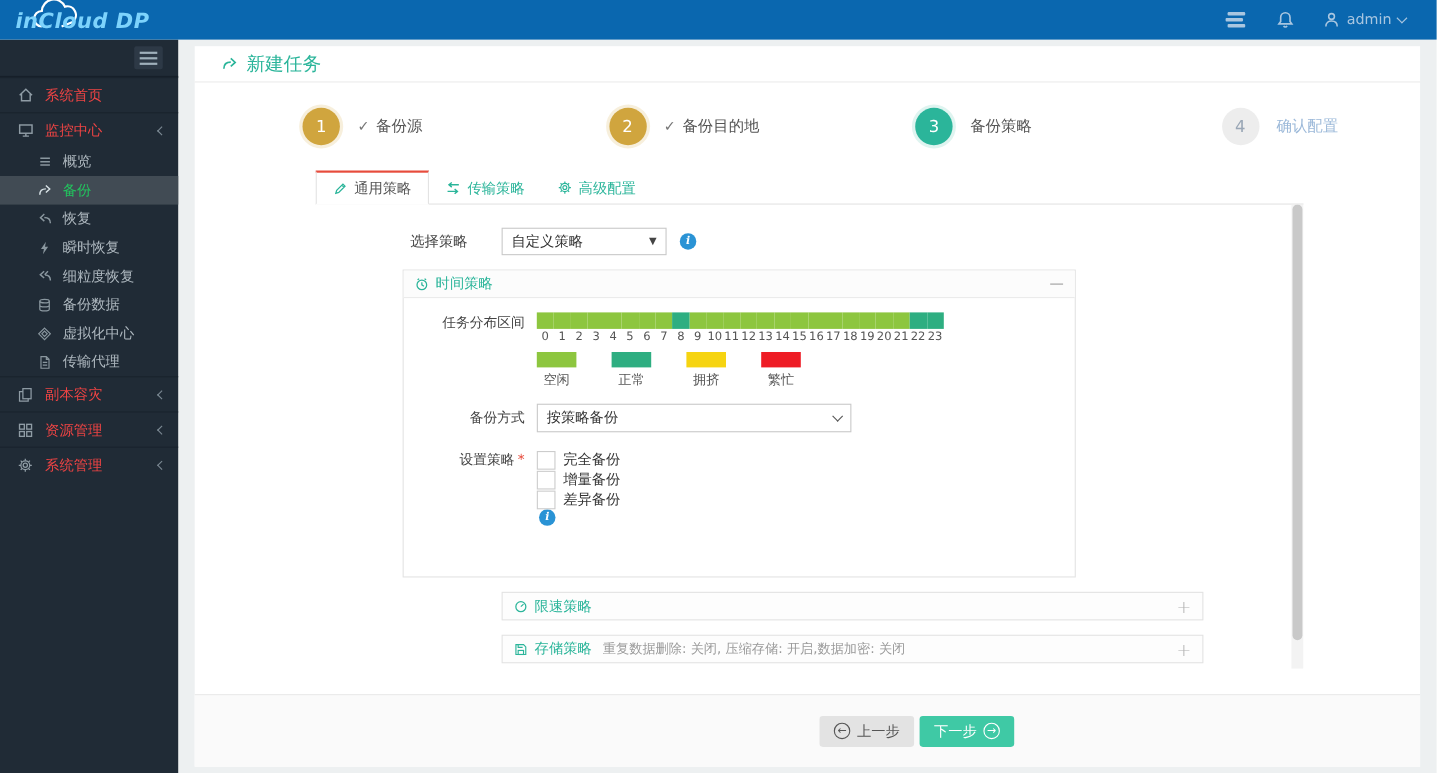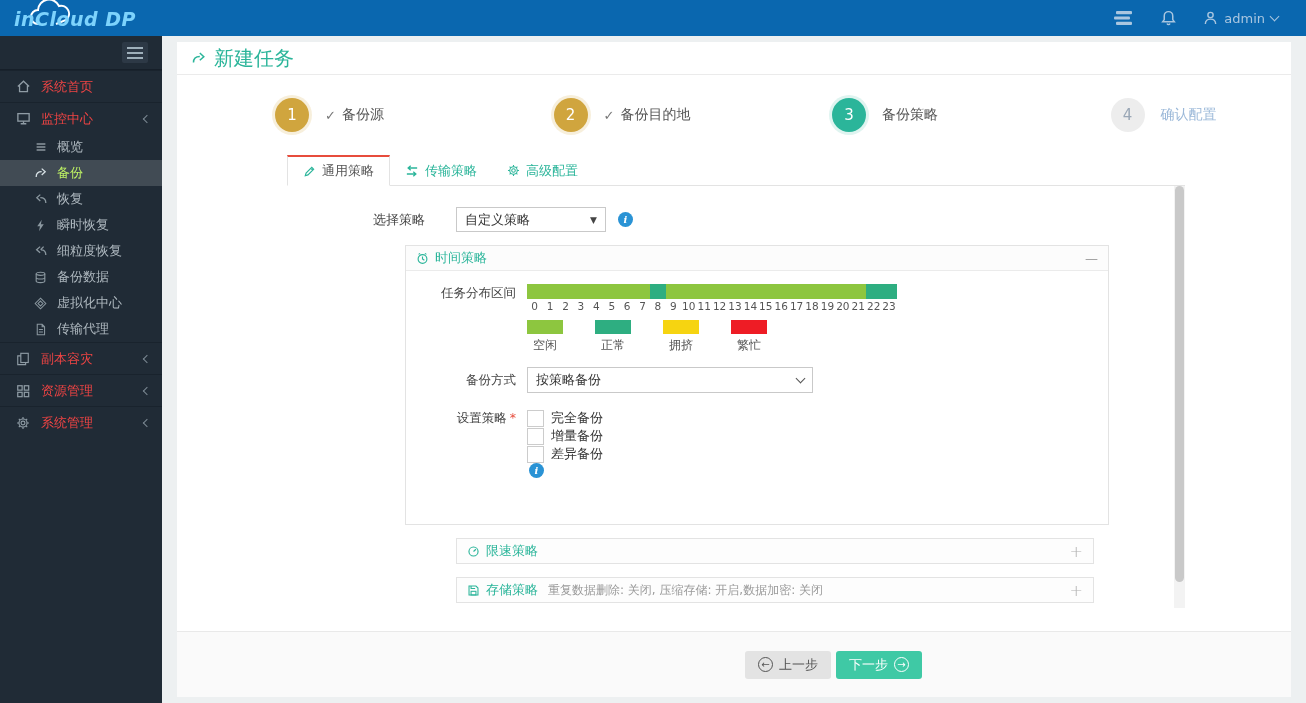--- a/index.html
+++ b/index.html
@@ -25,27 +25,27 @@
   .nav-item { height:32px; display:flex; align-items:center; padding:0 12px 0 15px; color:#ef4444; font-size:13px; border-top:1px solid #19232d; cursor:pointer; position:relative; }
   .nav-item:first-child { border-top:none; }
   .nav-item .icon { width:16px; margin-right:10px; color:#8f9ca5; }
   .nav-item .chevl { margin-left:auto; width:6px; height:6px; border-left:1.5px solid #7c8a94; border-bottom:1.5px solid #7c8a94; transform:rotate(45deg); }
   .nav-item .chevd { margin-left:auto; width:6px; height:6px; border-right:1.5px solid #e9f7f3; border-bottom:1.5px solid #e9f7f3; transform:rotate(45deg); margin-top:-3px; }
   .nav-item.active { background:#1cb99c; color:#fff; }
   .nav-item.active .icon { color:#eafaf6; }
   .nav-item.active::after { content:""; position:absolute; right:0; top:50%; margin-top:-7px; border:7px solid transparent; border-right:7px solid #edf0f1; }
   .nav-sub { height:26px; display:flex; align-items:center; padding:0 12px 0 33px; color:#aeb8bf; font-size:13px; cursor:pointer; }
   .nav-sub .icon { width:15px; margin-right:9px; color:#8a979f; }
-  .nav-sub.active { background:#414b54; color:#bef264; }
+  .nav-sub.active { background:#414b54; color:#22c55e; }
   .nav-sub.active .icon { color:#d8e2e6; }
   .nav-group-end { border-top:1px solid #19232d; }
 
   
   .card { position:absolute; left:177px; top:42px; width:1114px; height:655px; background:#fff; }
-  .card-header { height:33px; display:flex; align-items:center; padding:0 14px; border-bottom:1px solid #ebebeb; color:#2bb59a; font-size:20px; }
+  .card-header { height:33px; display:flex; align-items:center; padding:0 24px; border-bottom:1px solid #ebebeb; color:#2bb59a; font-size:17px; }
   .card-header .icon { margin-right:7px; color:#2bb59a; }
 
   
   .steps { height:64px; display:flex; align-items:center; margin-top:8px; }
   .step { flex:1; display:flex; align-items:center; padding-left:98px; cursor:pointer; }
   .step-circle { width:34px; height:34px; border-radius:50%; display:flex; align-items:center; justify-content:center; color:#fff; font-size:15px; background:#d0a53e; box-shadow:0 0 0 3px rgba(208,165,62,.18); }
   .step--current .step-circle { background:#2bb59a; box-shadow:0 0 0 3px rgba(43,181,154,.15); }
   .step--pending .step-circle { background:#ededed; color:#9aa7b6; box-shadow:none; }
   .step-label { margin-left:16px; font-size:14px; color:#555; display:flex; align-items:center; gap:6px; }
   .step-check { color:#777; font-size:13px; }
@@ -66,21 +66,21 @@
   .flabel { width:138px; text-align:right; font-size:13px; color:#444; flex-shrink:0; }
   .fcontent { margin-left:31px; display:flex; align-items:center; }
   .selbox { border:1px solid #c9c9c9; background:#fff; height:25px; display:flex; align-items:center; justify-content:space-between; padding:0 8px; font-size:13px; color:#333; cursor:pointer; }
   .selbox.small { width:150px; }
   .selbox.wide { width:286px; height:26px; }
   .caret { font-size:9px; color:#444; }
   .chev-sel { width:7px; height:7px; border-right:1.6px solid #555; border-bottom:1.6px solid #555; transform:rotate(45deg); margin-top:-4px; }
   .info { width:15px; height:15px; border-radius:50%; background:#2a93d5; color:#fff; font-size:10px; font-weight:bold; font-style:italic; display:flex; align-items:center; justify-content:center; margin-left:12px; cursor:pointer; font-family:"DejaVu Serif","Liberation Serif",serif; }
 
   
-  .tpanel { margin:13px 0 0 118px; width:704px; border:1px solid #e3e3e3; }
+  .tpanel { margin:13px 0 0 79px; width:612px; border:1px solid #e3e3e3; }
   .tpanel-head { height:25px; display:flex; align-items:center; padding:0 10px; background:#fcfcfc; border-bottom:1px solid #ebebeb; color:#2bb59a; font-size:13px; cursor:pointer; }
   .tpanel-head .icon { margin-right:6px; color:#2bb59a; }
   .tpanel-collapse { margin-left:auto; color:#999; font-size:13px; cursor:pointer; }
   .tpanel-body { padding:13px 0 46px 0; }
   .prow { display:flex; }
   .plabel { width:110px; text-align:right; font-size:12.5px; color:#444; flex-shrink:0; padding-top:1px; }
   .pcontent { margin-left:11px; }
   .bar { display:flex; width:370px; height:15px; }
   .seg { flex:1; cursor:pointer; }
   .hours { display:flex; width:372px; margin-top:1px; }

